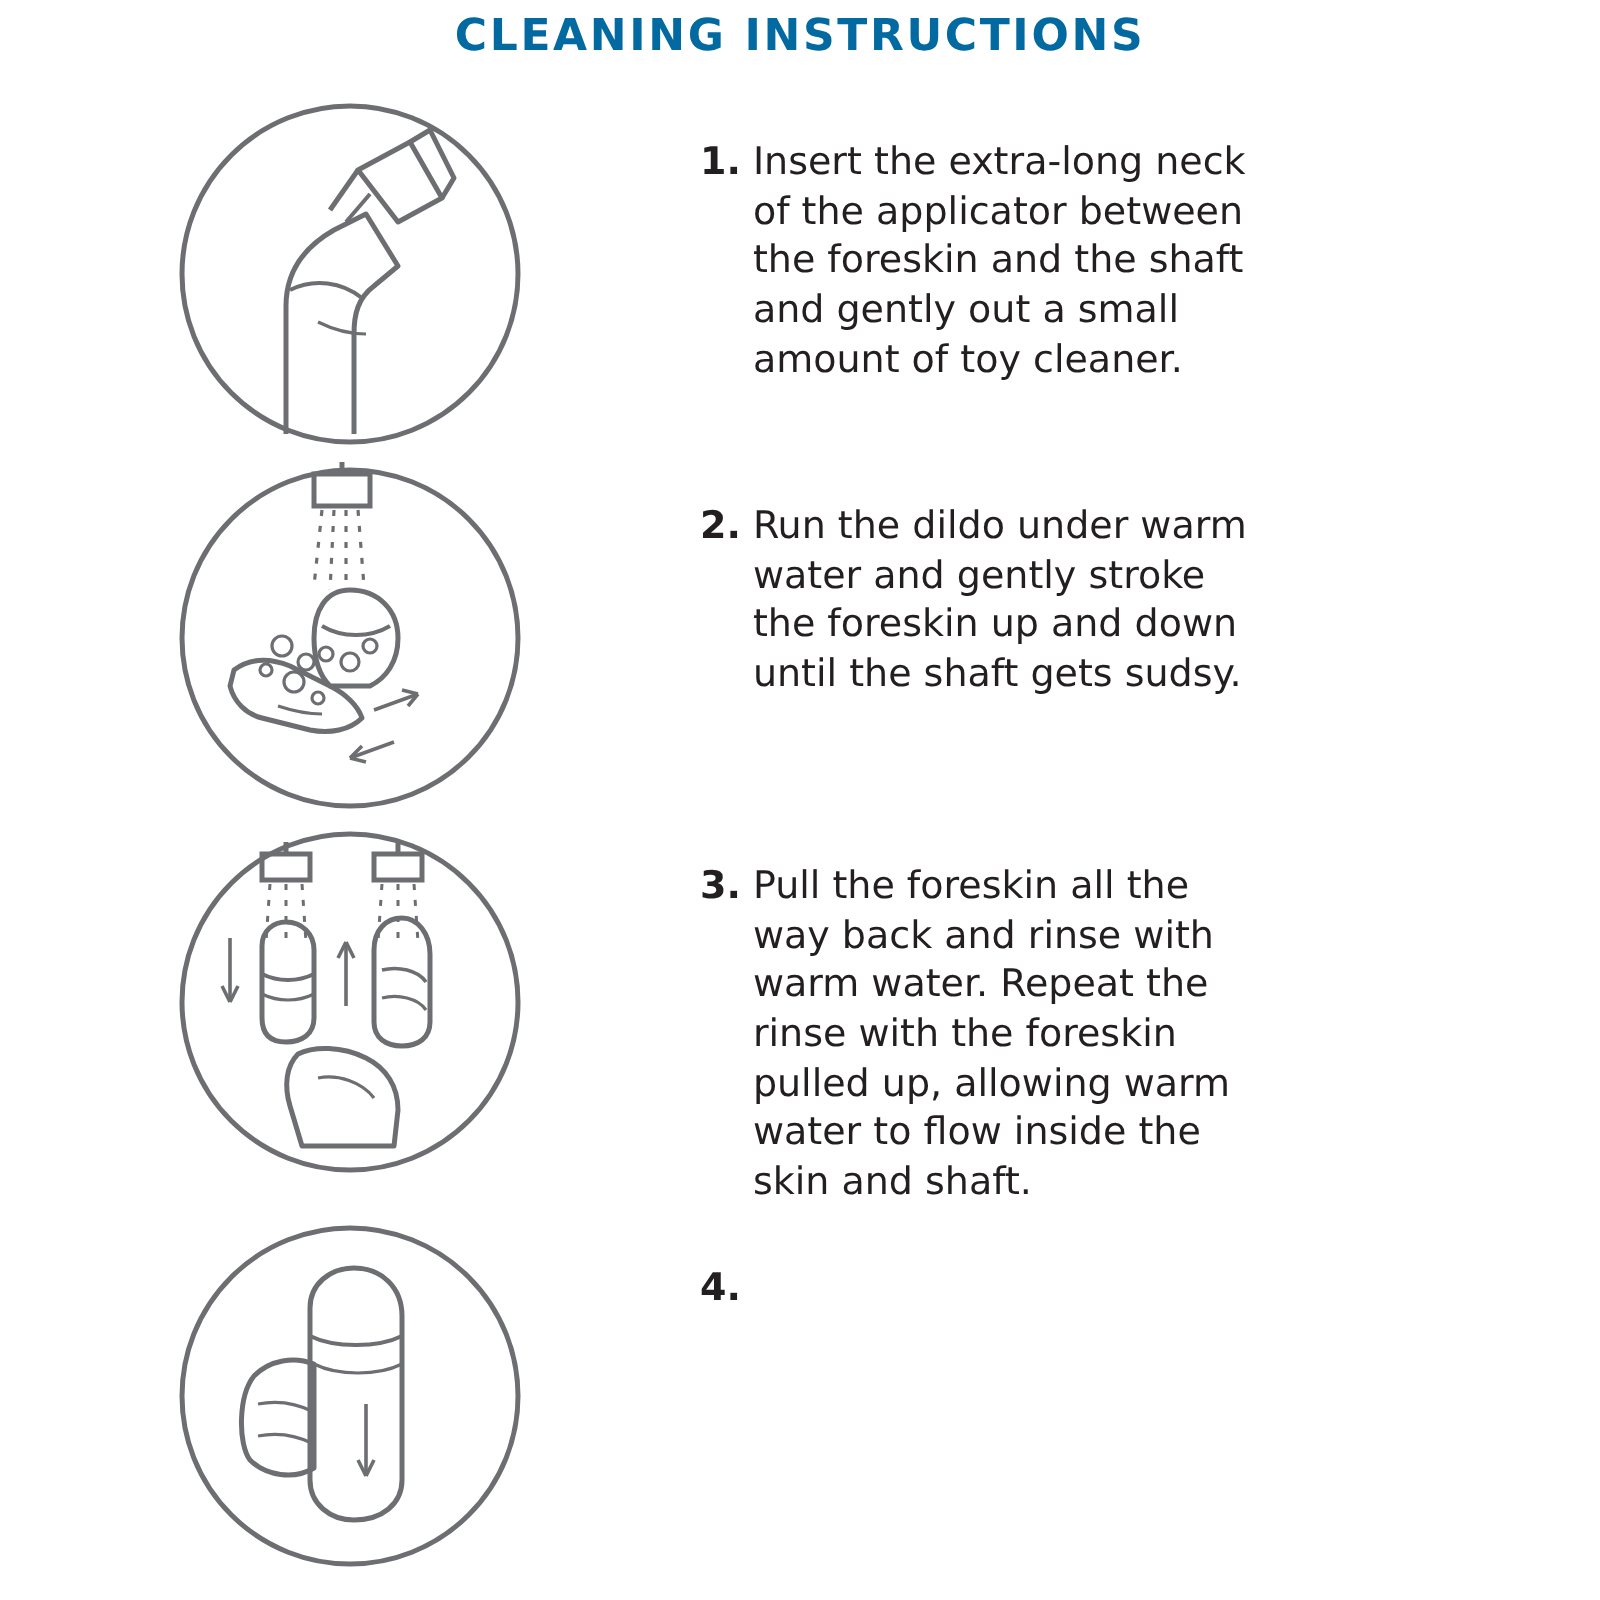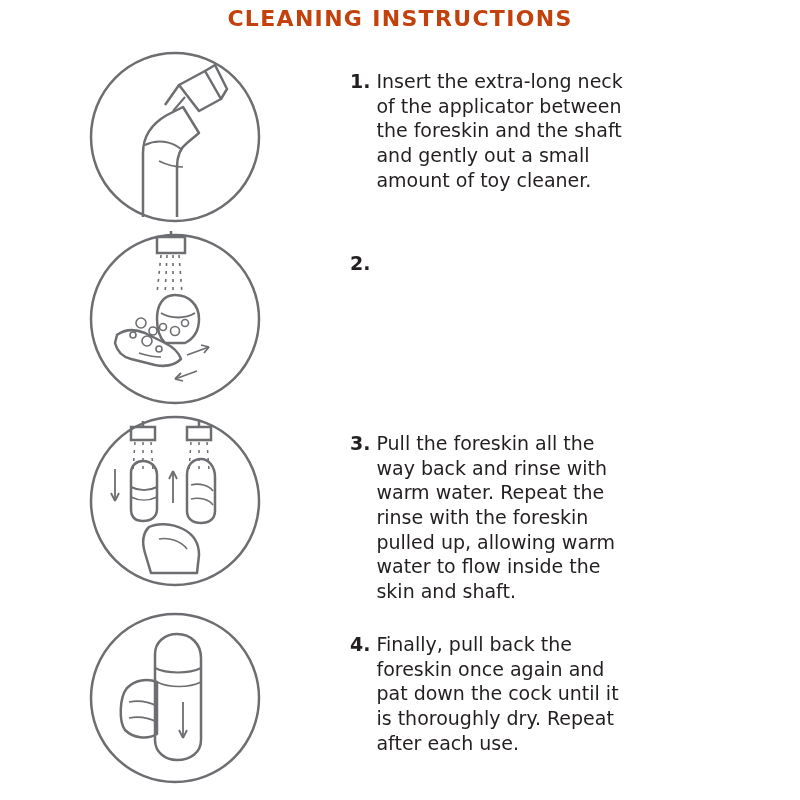--- a/index.html
+++ b/index.html
@@ -19,21 +19,21 @@
     width: 800px;
     height: 800px;
     box-sizing: border-box;
   }
   .title {
     text-align: center;
     font-size: 22px;
     font-weight: bold;
     letter-spacing: 0.06em;
     padding-top: 6px;
-    color: #c2410c;
+    color: #0369a1;
   }
   .steps {
     margin-top: 18px;
   }
   .step {
     display: flex;
     align-items: flex-start;
     margin-bottom: 6px;
   }
   .illus {
@@ -142,20 +142,21 @@
 
             <path d="M100 124 L122 116" fill="none" stroke="#6d6e71" stroke-width="1.8"></path>
             <path d="M122 116 L114 114 M122 116 L117 122" fill="none" stroke="#6d6e71" stroke-width="1.8"></path>
             <path d="M110 140 L88 148" fill="none" stroke="#6d6e71" stroke-width="1.8"></path>
             <path d="M88 148 L96 150 M88 148 L94 142" fill="none" stroke="#6d6e71" stroke-width="1.8"></path>
           </svg>
         </div>
       </div>
       <div class="text-col">
         <div class="num">2.</div>
+        <div class="body-text">Run the dildo under warm water and gently stroke the foreskin up and down until the shaft gets sudsy.</div>
       </div>
     </div>
 
     <div class="step step-3">
       <div class="illus">
         <div class="circle-wrap">
           <svg width="176" height="176" viewBox="0 0 176 176">
             <circle cx="88" cy="88" r="84" fill="none" stroke="#6d6e71" stroke-width="2.5"></circle>
 
             <rect x="44" y="14" width="24" height="13" fill="none" stroke="#6d6e71" stroke-width="2.5"></rect>
@@ -213,18 +214,17 @@
             <path d="M42 92 C52 90 62 92 70 96" fill="none" stroke="#6d6e71" stroke-width="1.6"></path>
             <path d="M42 108 C52 106 62 108 70 112" fill="none" stroke="#6d6e71" stroke-width="1.6"></path>
 
             <line x1="96" y1="92" x2="96" y2="128" stroke="#6d6e71" stroke-width="1.8"></line>
             <path d="M96 128 L92 120 M96 128 L100 120" fill="none" stroke="#6d6e71" stroke-width="1.8"></path>
           </svg>
         </div>
       </div>
       <div class="text-col">
         <div class="num">4.</div>
-        <div class="body-text">Finally, pull back the foreskin once again and pat down the cock until it is thoroughly dry. Repeat after each use.</div>
       </div>
     </div>
 
   </div>
 </div>
 
 </body></html>

